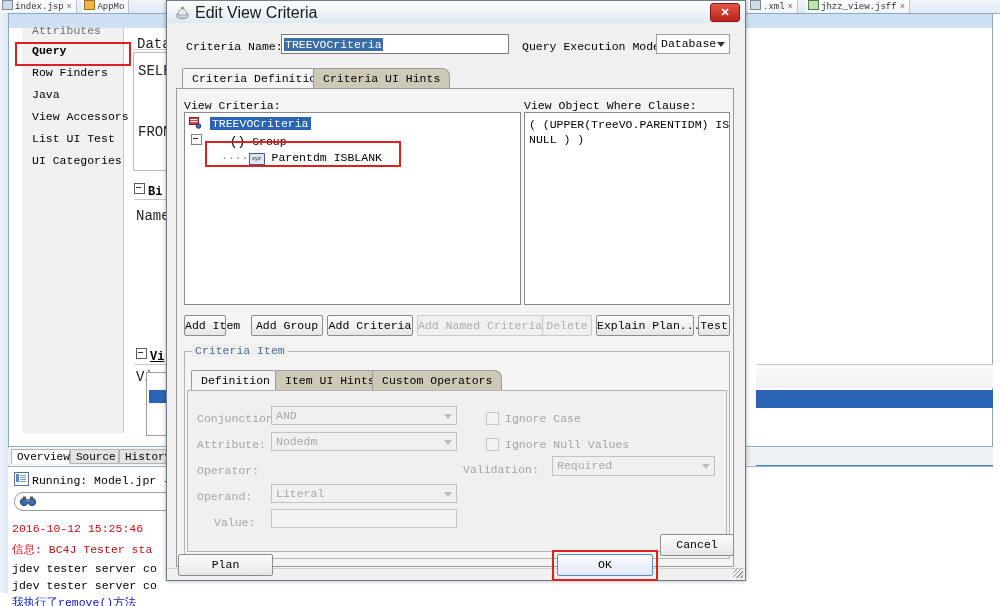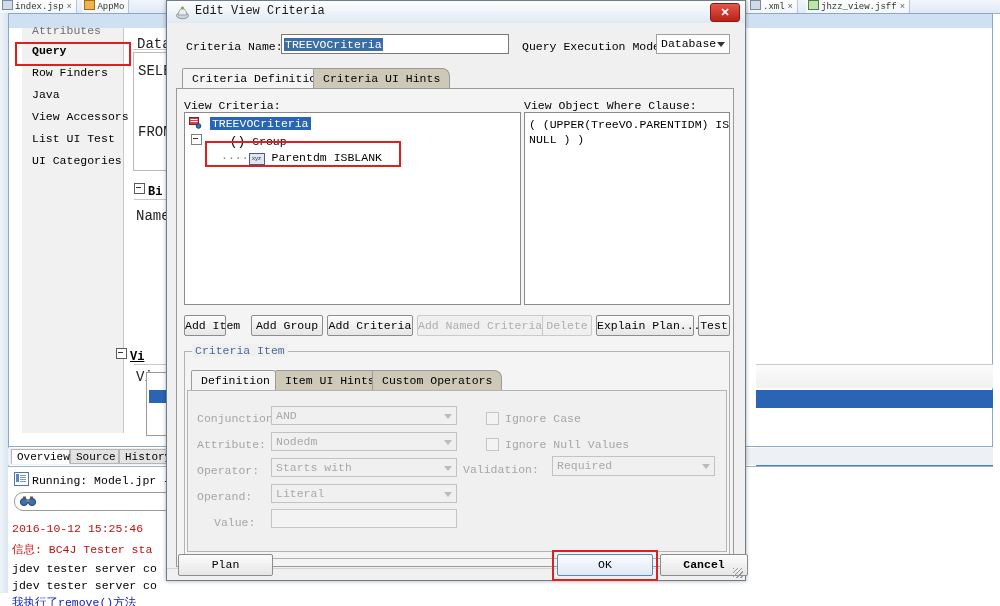--- a/index.html
+++ b/index.html
@@ -73,22 +73,22 @@
 
   
   .rrow{position:absolute;left:756px;width:237px;}
 
   
   #dlg{position:absolute;left:166px;top:0;width:580px;height:581px;
     background:#f0f0f0;border:1px solid #6f7c8c;box-shadow:0 0 4px rgba(0,0,0,.35);
     box-sizing:border-box;}
   .dlg-title{height:22px;background:linear-gradient(#fdfefe,#dfe9f3);
     border-bottom:1px solid #c3d0dd;position:relative;}
-  .dlg-title .tt{position:absolute;left:28px;top:3px;font-size:12px;color:#1a1a1a;
-    font-family:Liberation Mono, monospace;}
+  .dlg-title .tt{position:absolute;left:28px;top:3px;font-size:16px;color:#1a1a1a;
+    font-family:Liberation Sans, sans-serif;}
   .dlg-icon{position:absolute;left:8px;top:4px;width:15px;height:15px;}
   .closebtn{position:absolute;right:5px;top:2px;width:28px;height:17px;
     background:linear-gradient(#e4564a,#b92218);border:1px solid #8d1810;border-radius:3px;
     color:#fff;font-size:11px;text-align:center;line-height:17px;
     font-family:"Liberation Sans",sans-serif;font-weight:bold;}
   .dlg-body{position:absolute;left:0;top:22px;width:578px;height:557px;background:#f0f0f0;}
 
   .lbl{position:absolute;font-size:11.5px;color:#000;white-space:nowrap;}
   .tfield{position:absolute;background:#fff;border:1px solid #7a7a7a;box-sizing:border-box;}
   .selhl{background:#3a6ea5;color:#fff;padding:0 1px;}
@@ -189,21 +189,21 @@
   <div class="qbox"></div>
   <div class="c-label" style="left:138px;top:63px;">SELE</div>
   <div class="c-label" style="left:138px;top:124px;">FROM</div>
 
   <div class="sect-h" style="left:134px;top:183px;">
     <span class="sect-box"></span><span>Bi</span>
   </div>
   <div class="sect-rule" style="left:134px;top:199px;width:139px;"></div>
   <div class="c-label" style="left:136px;top:208px;">Name</div>
 
-  <div class="sect-h" style="left:116px;top:348px;text-decoration:underline;">
+  <div class="sect-h" style="left:136px;top:348px;text-decoration:underline;">
     <span class="sect-box"></span><span>Vi</span>
   </div>
   <div class="sect-rule" style="left:134px;top:364px;width:139px;"></div>
   <div class="c-label" style="left:136px;top:350px;opacity:0;"></div>
   <div class="c-label" style="left:136px;top:369px;">View</div>
   <div class="vclist"></div>
   <div class="vcsel"></div>
 
   <div class="rrow" style="top:364px;height:1px;background:#c9c9c9;"></div>
   <div class="rrow" style="top:365px;height:23px;background:linear-gradient(#fbfbfb,#f1f1f1);"></div>
@@ -321,24 +321,20 @@
       <span class="arw"></span>
     </div>
 
     <div class="lbl" style="left:30px;top:415px;color:#a6a6a6;">Attribute:</div>
     <div class="combo dis" style="left:104px;top:409px;width:186px;height:19px;">
       <span class="cv">Nodedm</span>
       <span class="arw"></span>
     </div>
 
     <div class="lbl" style="left:30px;top:441px;color:#a6a6a6;">Operator:</div>
-    <div class="combo dis" style="left:104px;top:435px;width:186px;height:19px;">
-      <span class="cv">Starts with</span>
-      <span class="arw"></span>
-    </div>
 
     <div class="lbl" style="left:30px;top:467px;color:#a6a6a6;">Operand:</div>
     <div class="combo dis" style="left:104px;top:461px;width:186px;height:19px;">
       <span class="cv">Literal</span>
       <span class="arw"></span>
     </div>
 
     <div class="lbl" style="left:47px;top:493px;color:#a6a6a6;">Value:</div>
     <div class="tfield" style="left:104px;top:486px;width:186px;height:19px;border-color:#c6c6c6;background:#f3f3f3;">
       <span style="position:absolute;left:3px;top:2px;font-size:11.5px;color:#a6a6a6;"></span>
@@ -352,17 +348,17 @@
 
     <div class="lbl" style="left:296px;top:440px;color:#a6a6a6;font-family:Liberation Mono, monospace;">Validation:</div>
     <div class="combo dis" style="left:385px;top:433px;width:163px;height:20px;">
       <span class="cv">Required</span>
       <span class="arw"></span>
     </div>
 
     <div class="sect-rule" style="left:0;top:545px;width:578px;background:#d4d4d4;"></div>
     <div class="btn" style="left:11px;top:531px;width:95px;height:22px;"><span>Plan</span></div>
     <div class="btn def" style="left:390px;top:531px;width:96px;height:22px;"><span>OK</span></div>
-    <div class="btn" style="left:493px;top:531px;width:88px;height:22px;font-weight:bold;"><span>Cancel</span></div>
+    <div class="btn" style="left:493px;top:511px;width:74px;height:22px;"><span>Cancel</span></div>
     <div class="redbox" style="left:385px;top:527px;width:106px;height:31px;"></div>
     <div class="grip"></div>
   </div>
 </div>
 
 </body></html>

